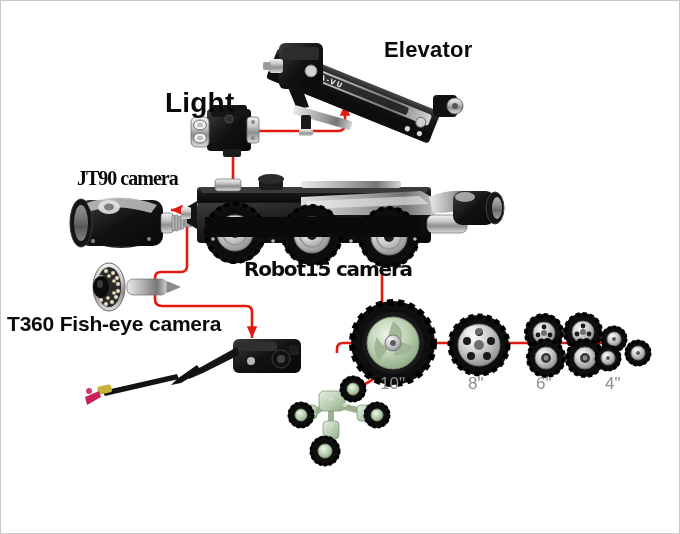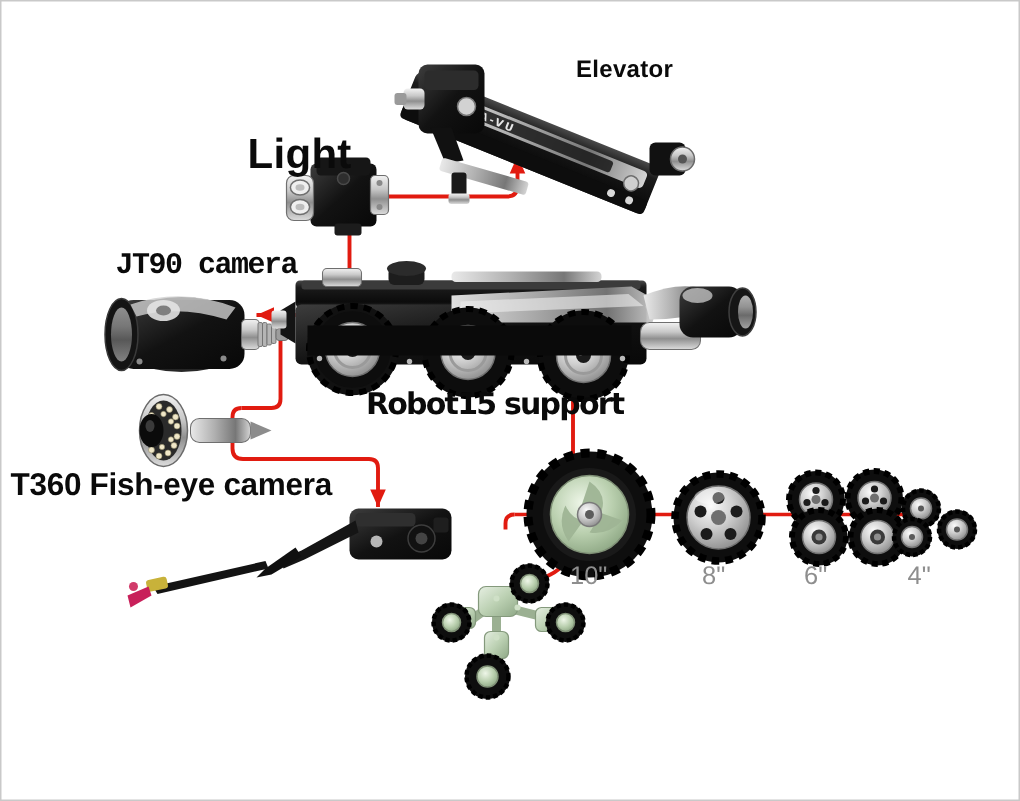--- a/index.html
+++ b/index.html
@@ -14,24 +14,24 @@
   }
   #diagram{position:absolute;left:0;top:0;width:680px;height:534px;}
   .lbl{
     position:absolute;
     color:#0a0a0a;
     font-weight:bold;
     white-space:nowrap;
     line-height:1;
     user-select:none;
   }
-  .lbl-elevator{left:383px;top:38px;font-size:16px;letter-spacing:.2px;}
+  .lbl-elevator{left:383px;top:38px;font-size:22px;letter-spacing:.2px;}
   .lbl-light{left:164px;top:88px;font-size:28px;letter-spacing:.2px;}
   .lbl-jt90{left:76px;top:167px;font-size:20px;letter-spacing:-1px;
-            font-family:Liberation Mono, monospace;font-stretch:condensed;}
+            font-family:Liberation Serif, serif;font-stretch:condensed;}
   .lbl-robot15{left:243px;top:258px;font-size:20px;letter-spacing:-1.2px;
                font-family:"DejaVu Sans",sans-serif;}
   .lbl-t360{left:6px;top:312px;font-size:21px;letter-spacing:-.2px;}
   .lbl-wheelsupport{left:216px;top:484px;font-size:20px;letter-spacing:-.2px;}
   .sz{
     position:absolute;
     color:#8e8e8e;
     font-size:17px;
     font-weight:normal;
     letter-spacing:0px;
@@ -455,21 +455,21 @@
       </g>
     </g>
   </svg>
 
   <div class="lbl lbl-elevator">Elevator</div>
 
   <div class="lbl lbl-light">Light</div>
 
   <div class="lbl lbl-jt90">JT90 camera</div>
 
-  <div class="lbl lbl-robot15">Robot15 support</div>
+  <div class="lbl lbl-robot15">Robot15 camera</div>
 
   <div class="lbl lbl-t360">T360 Fish-eye camera</div>
 
 
   <div class="sz sz-10">10"</div>
   <div class="sz sz-8">8"</div>
   <div class="sz sz-6">6"</div>
   <div class="sz sz-4">4"</div>
 
 </div>

